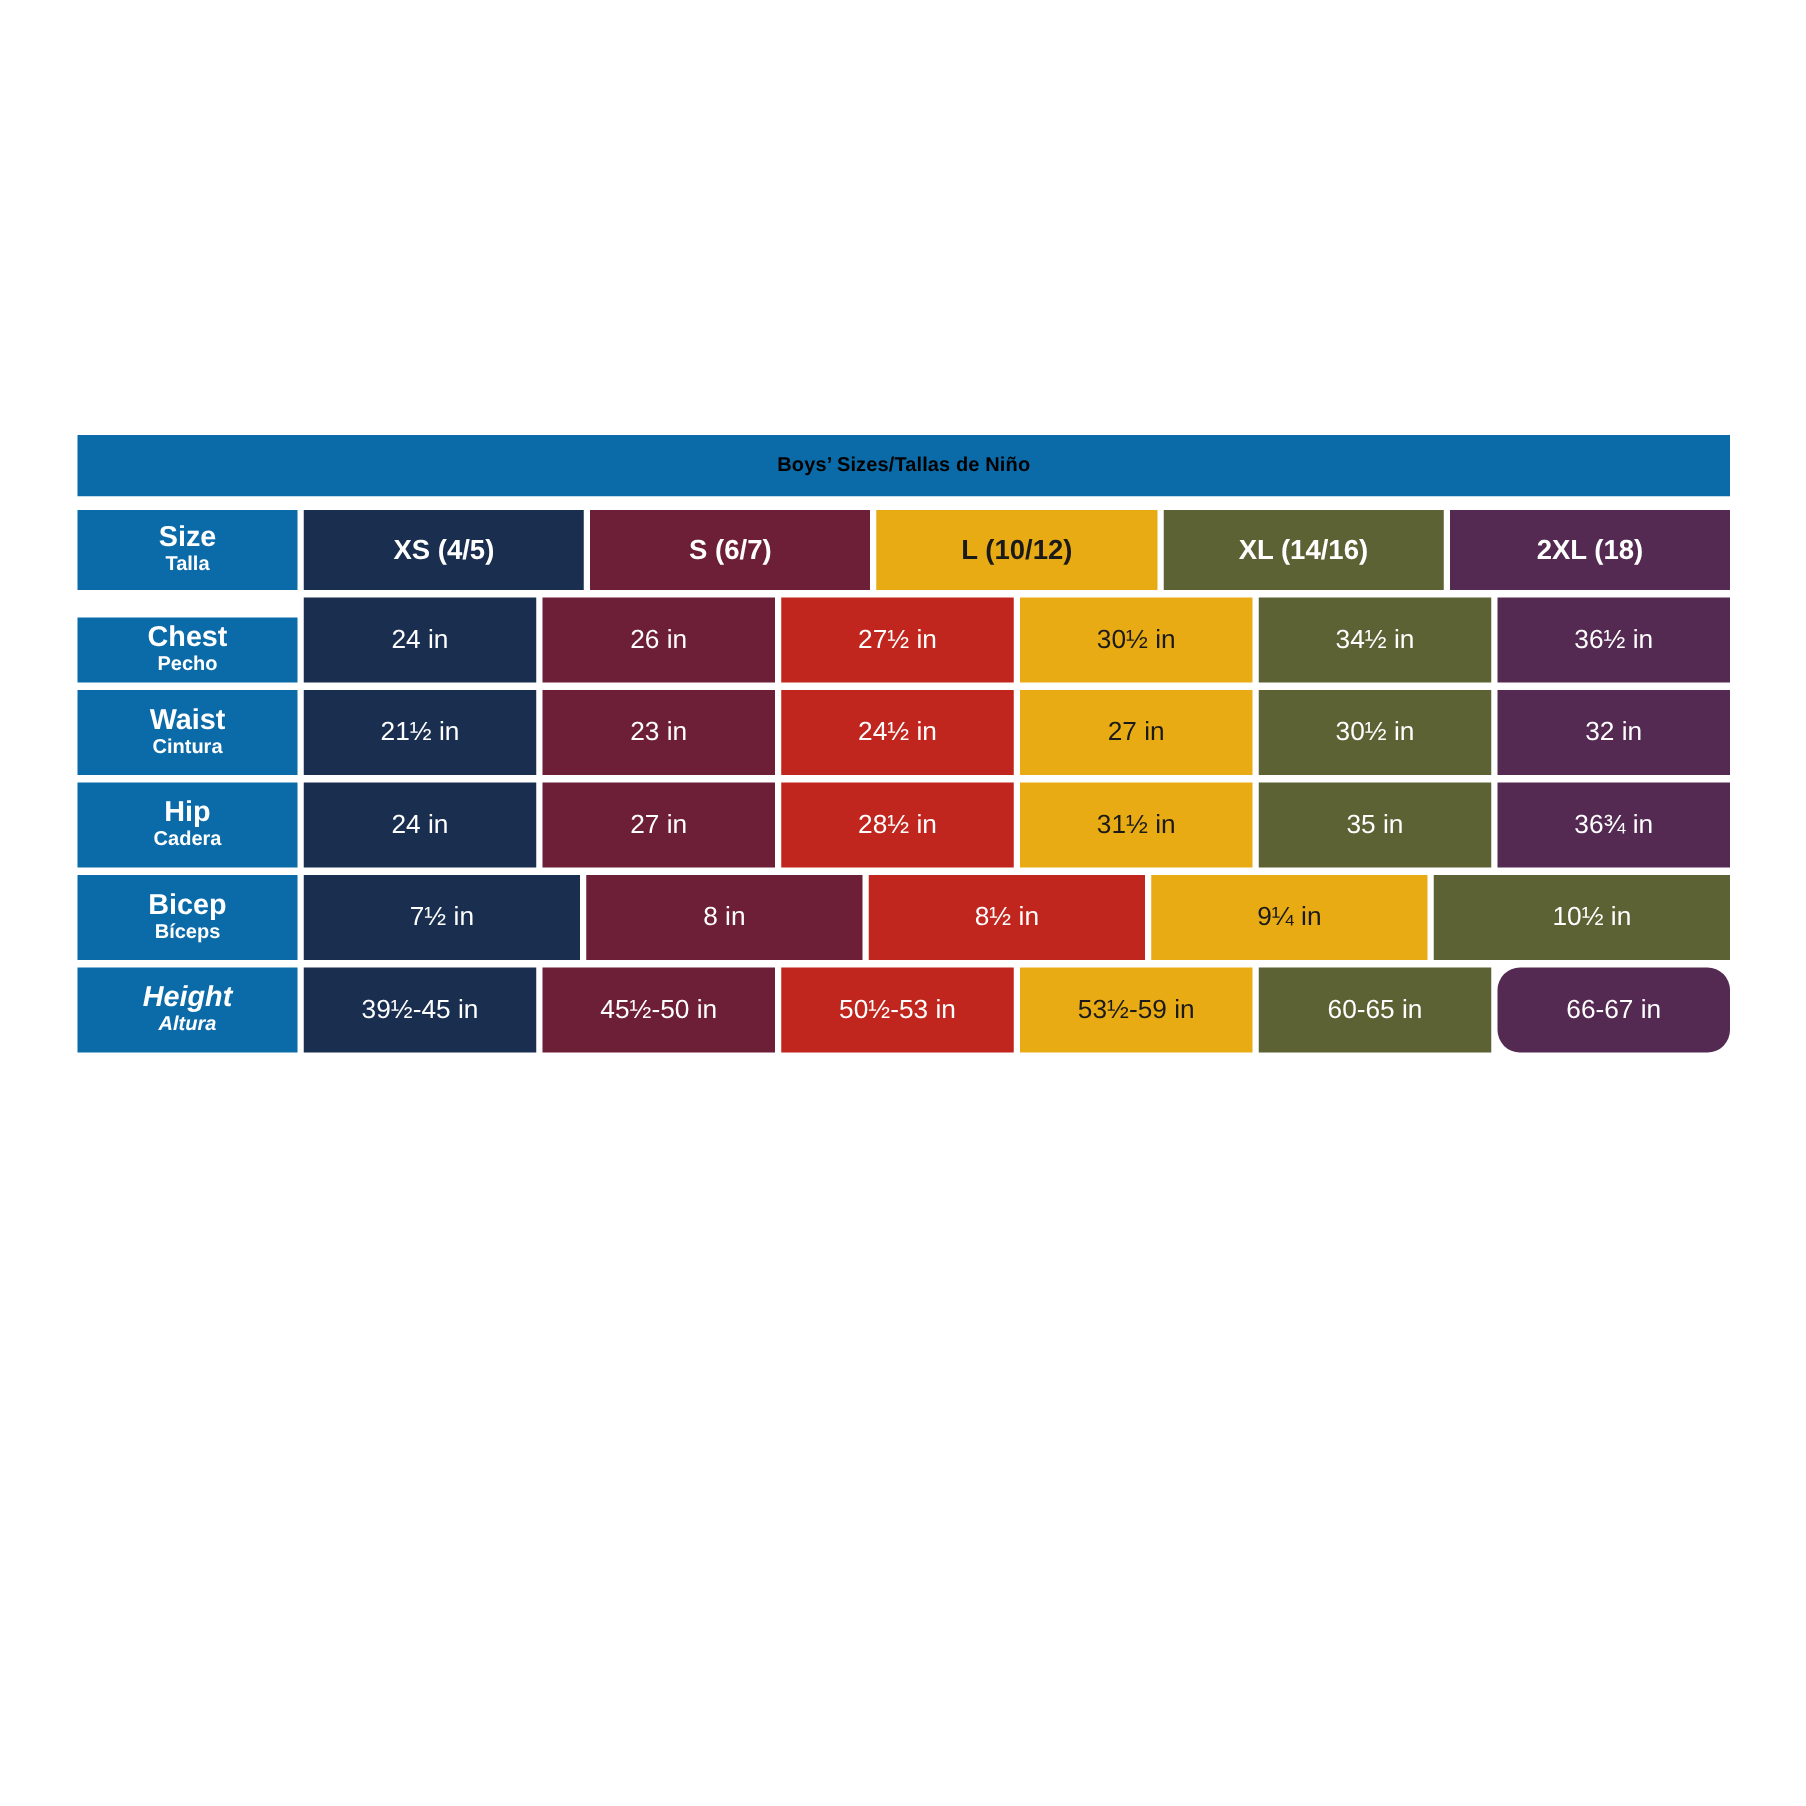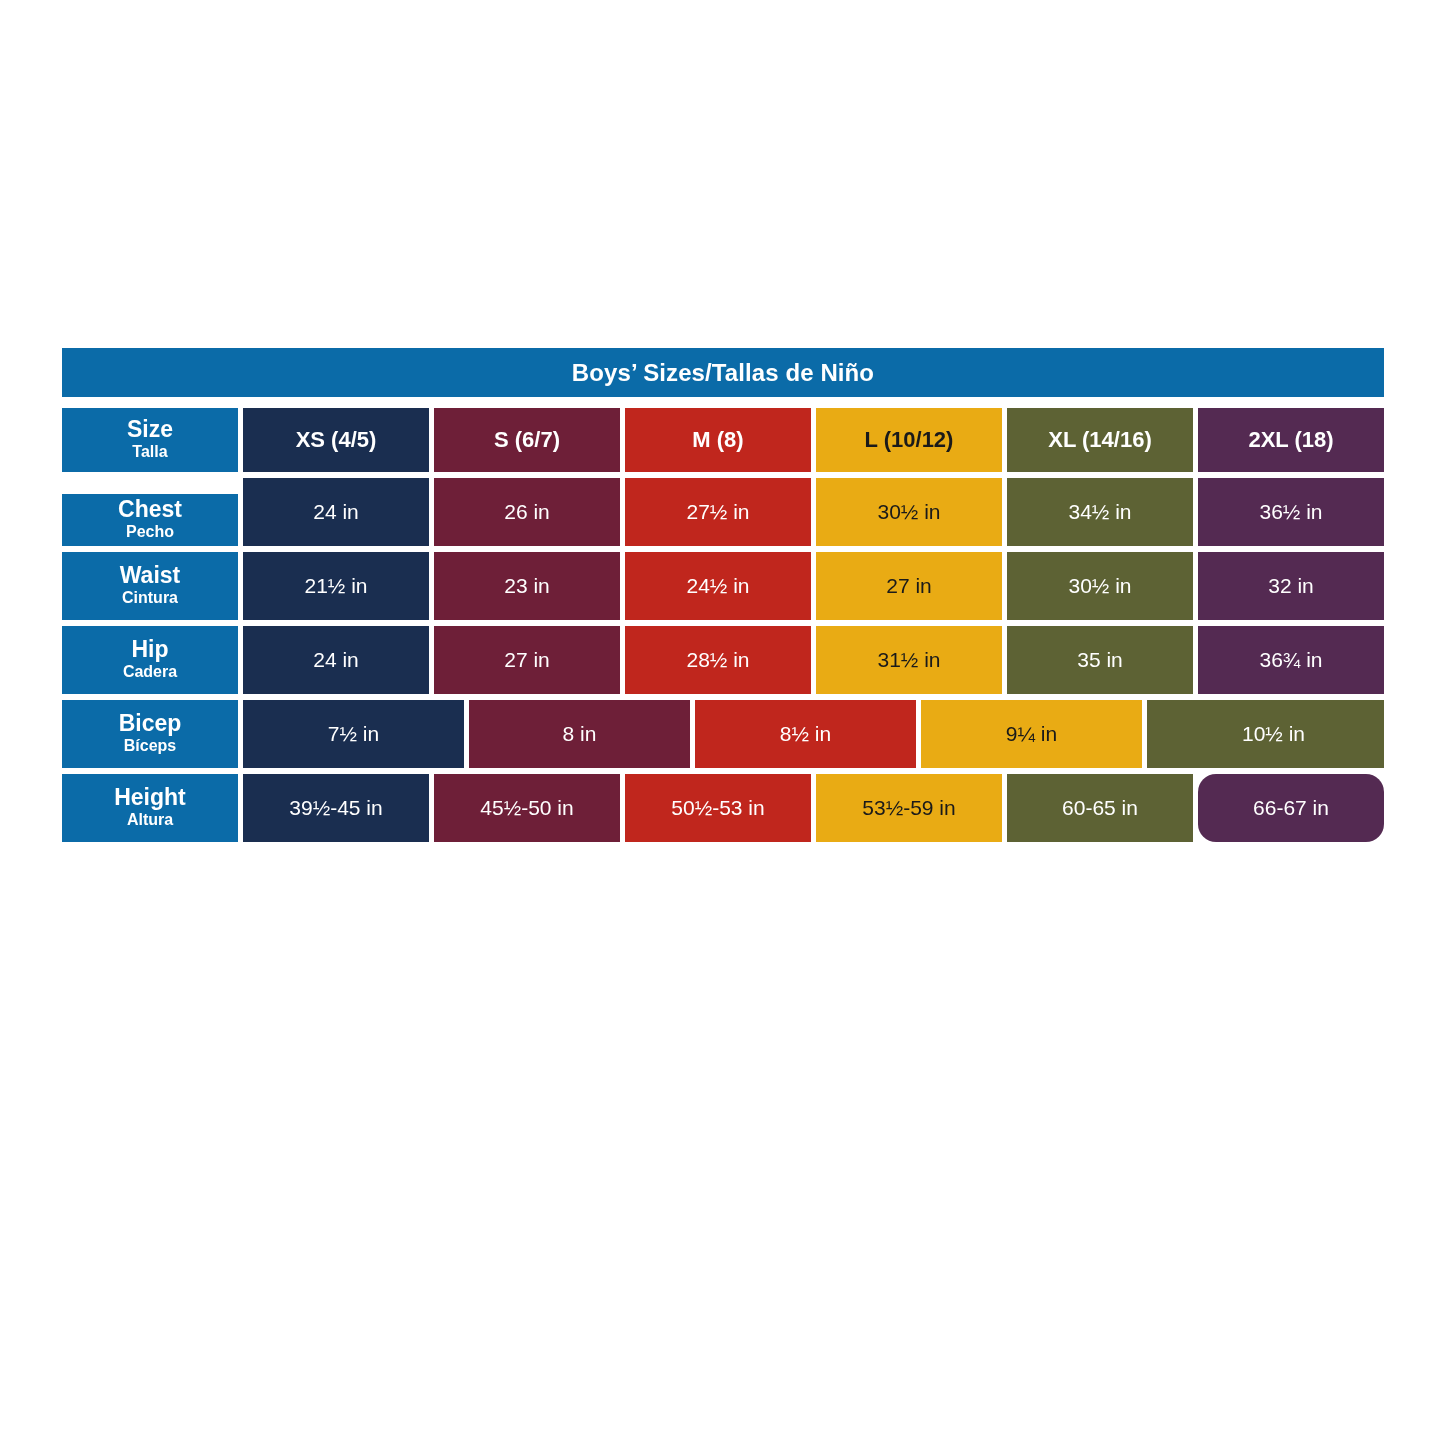--- a/index.html
+++ b/index.html
@@ -24,22 +24,22 @@
 
   .chart-title-row {
     background: #0b6ba8;
     height: 49px;
     display: flex;
     align-items: center;
     justify-content: center;
     margin-bottom: 11px;
   }
   .chart-title {
-    color: #ffffff;
-    font-size: 24px;
+    color: #000000;
+    font-size: 16px;
     font-weight: bold;
     letter-spacing: 0.1px;
   }
 
   .chart-row {
     display: flex;
     width: 100%;
     margin-bottom: 6px;
   }
   .chart-row:last-child {
@@ -106,21 +106,20 @@
     <span class="chart-title">Boys’ Sizes/Tallas de Niño</span>
   </div>
 
   <div class="chart-row header-row">
     <div class="cell-label" style="background: rgb(11, 107, 168);">
       <span class="lbl-en">Size</span>
       <span class="lbl-es">Talla</span>
     </div>
     <div class="cell-data" style="background: rgb(26, 46, 80);">XS (4/5)</div>
     <div class="cell-data" style="background: rgb(110, 31, 56);">S (6/7)</div>
-    <div class="cell-data" style="background: rgb(192, 38, 29);">M (8)</div>
     <div class="cell-data text-dark" style="background: rgb(233, 171, 20);">L (10/12)</div>
     <div class="cell-data" style="background: rgb(93, 98, 52);">XL (14/16)</div>
     <div class="cell-data" style="background: rgb(84, 42, 82);">2XL (18)</div>
   </div>
 
   <div class="chart-row data-row">
     <div class="cell-label" style="background: rgb(11, 107, 168); margin-top: 16px;">
       <span class="lbl-en">Chest</span>
       <span class="lbl-es">Pecho</span>
     </div>
@@ -164,21 +163,21 @@
       <span class="lbl-es">Bíceps</span>
     </div>
     <div class="cell-data" style="background: rgb(26, 46, 80);">7½ in</div>
     <div class="cell-data" style="background: rgb(110, 31, 56);">8 in</div>
     <div class="cell-data" style="background: rgb(192, 38, 29);">8½ in</div>
     <div class="cell-data text-dark" style="background: rgb(233, 171, 20);">9¼ in</div>
     <div class="cell-data" style="background: rgb(93, 98, 52); padding-left: 16px;">10½ in</div>
   </div>
 
   <div class="chart-row data-row">
-    <div class="cell-label" style="background: rgb(11, 107, 168);">
+    <div class="cell-label" style="background: rgb(11, 107, 168); font-style: italic;">
       <span class="lbl-en">Height</span>
       <span class="lbl-es">Altura</span>
     </div>
     <div class="cell-data" style="background: rgb(26, 46, 80);">39½-45 in</div>
     <div class="cell-data" style="background: rgb(110, 31, 56);">45½-50 in</div>
     <div class="cell-data" style="background: rgb(192, 38, 29);">50½-53 in</div>
     <div class="cell-data text-dark" style="background: rgb(233, 171, 20);">53½-59 in</div>
     <div class="cell-data" style="background: rgb(93, 98, 52);">60-65 in</div>
     <div class="cell-data" style="background: rgb(84, 42, 82); border-radius: 18px;">66-67 in</div>
   </div>

